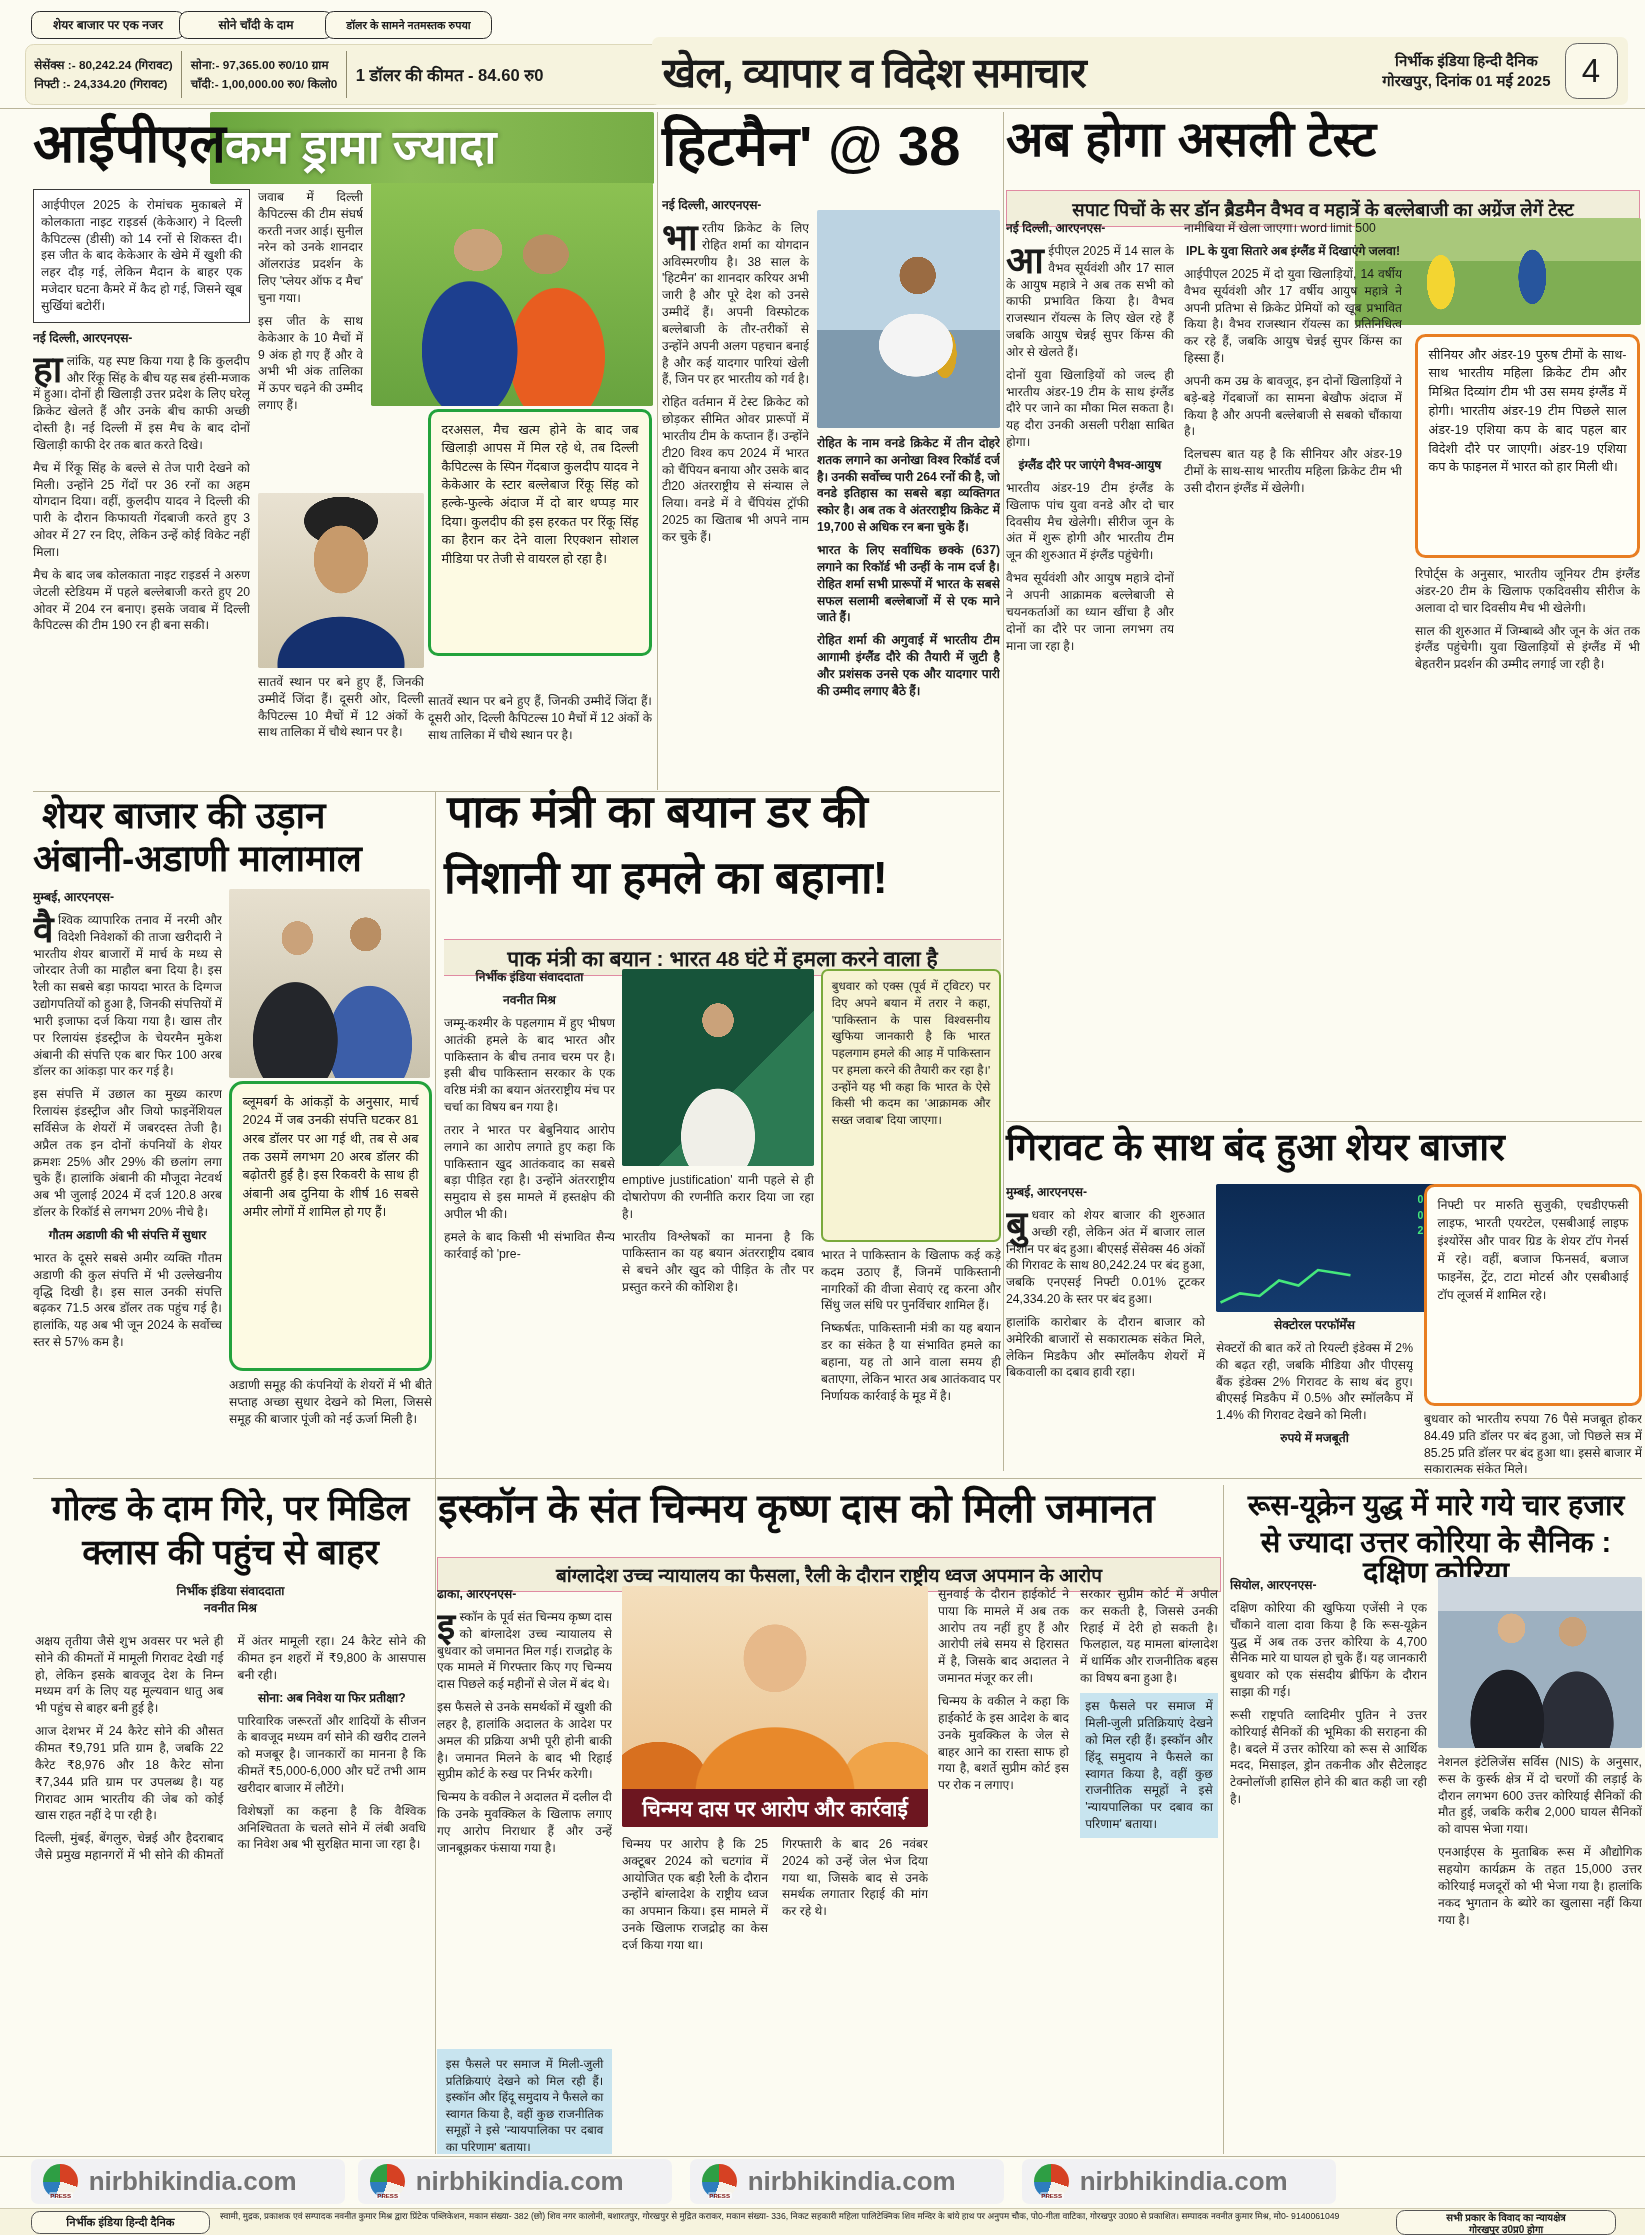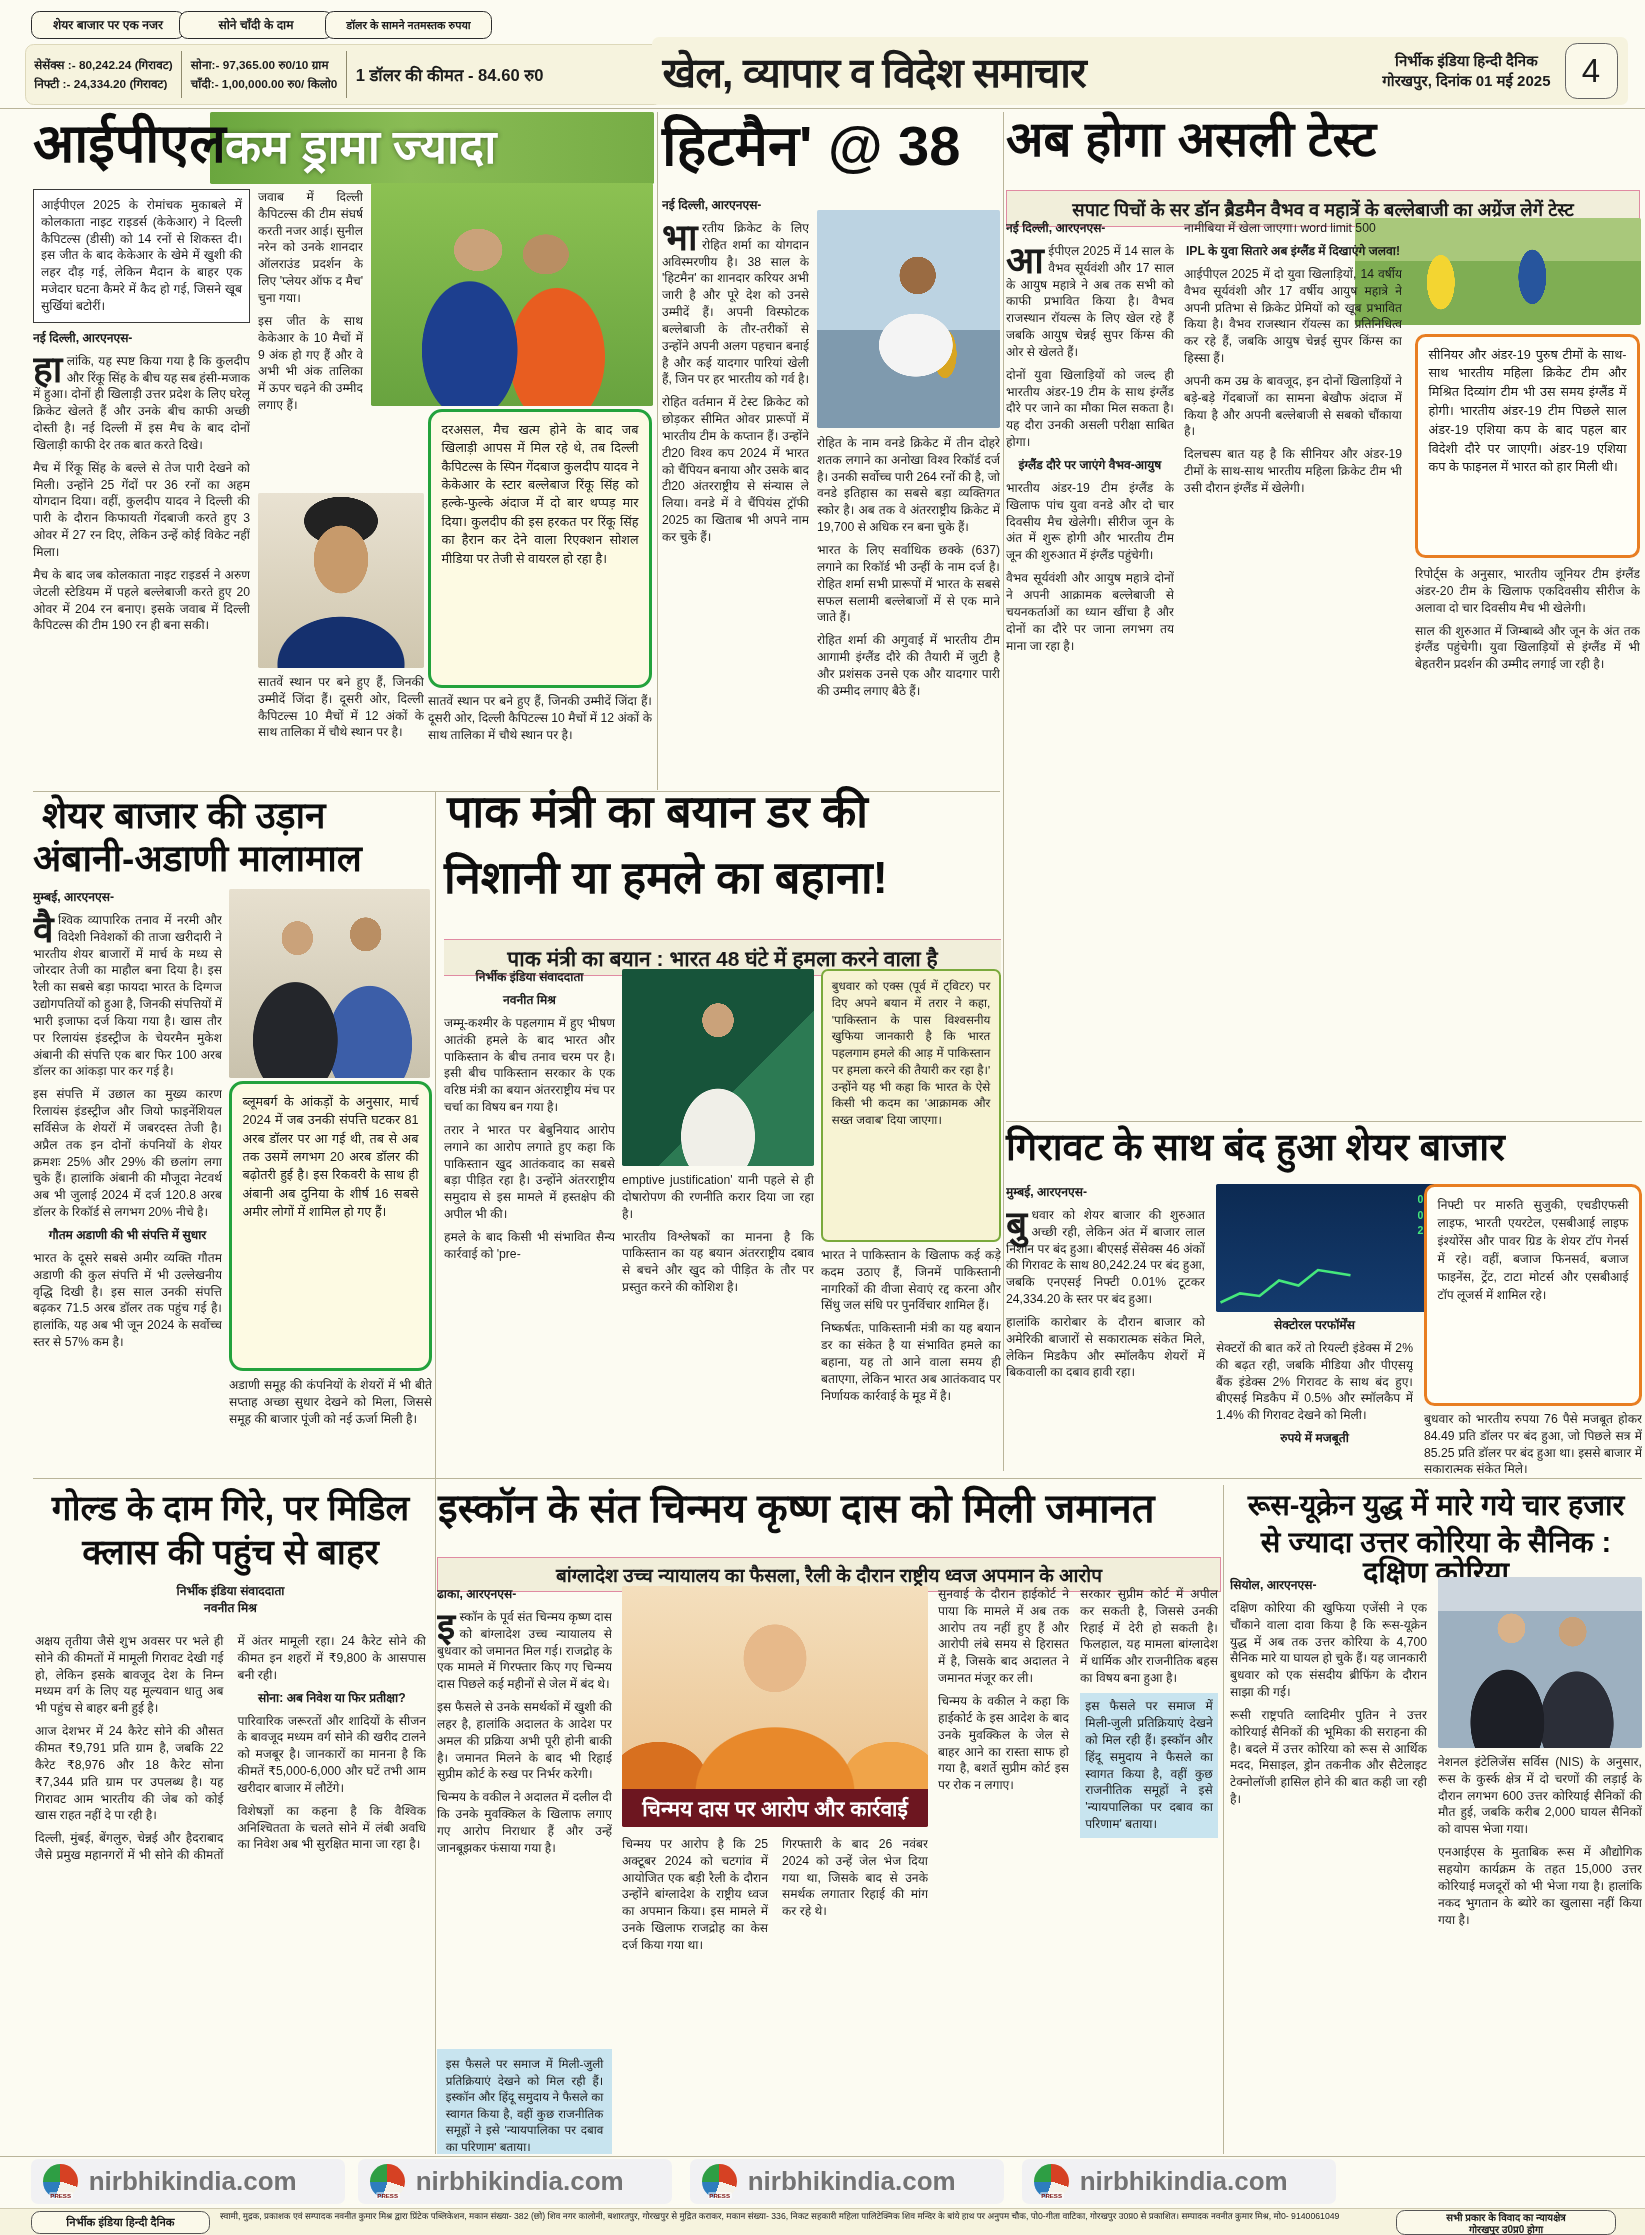--- a/index.html
+++ b/index.html
@@ -154,36 +154,36 @@
   <div class="body-text" style="left:258px;top:189px;width:105px;height:297px;">
     <p>जवाब में दिल्ली कैपिटल्स की टीम संघर्ष करती नजर आई। सुनील नरेन को उनके शानदार ऑलराउंड प्रदर्शन के लिए 'प्लेयर ऑफ द मैच' चुना गया।</p>
     <p>इस जीत के साथ केकेआर के 10 मैचों में 9 अंक हो गए हैं और वे अभी भी अंक तालिका में ऊपर चढ़ने की उम्मीद लगाए हैं।</p>
   </div>
 
   <div class="photo" id="ph-ipl-portrait" style="left:258px;top:493px;width:166px;height:175px;"></div>
   <div class="body-text" style="left:258px;top:674px;width:166px;height:114px;">
     <p>सातवें स्थान पर बने हुए हैं, जिनकी उम्मीदें जिंदा हैं। दूसरी ओर, दिल्ली कैपिटल्स 10 मैचों में 12 अंकों के साथ तालिका में चौथे स्थान पर है।</p>
   </div>
 
-  <div class="green-frame" style="left:428px;top:409px;width:224px;height:279px;">दरअसल, मैच खत्म होने के बाद जब खिलाड़ी आपस में मिल रहे थे, तब दिल्ली कैपिटल्स के स्पिन गेंदबाज कुलदीप यादव ने केकेआर के स्टार बल्लेबाज रिंकू सिंह को हल्के-फुल्के अंदाज में दो बार थप्पड़ मार दिया। कुलदीप की इस हरकत पर रिंकू सिंह का हैरान कर देने वाला रिएक्शन सोशल मीडिया पर तेजी से वायरल हो रहा है।</div>
+  <div class="green-frame" style="left:428px;top:409px;width:224px;height:247px;border-radius:10px;">दरअसल, मैच खत्म होने के बाद जब खिलाड़ी आपस में मिल रहे थे, तब दिल्ली कैपिटल्स के स्पिन गेंदबाज कुलदीप यादव ने केकेआर के स्टार बल्लेबाज रिंकू सिंह को हल्के-फुल्के अंदाज में दो बार थप्पड़ मार दिया। कुलदीप की इस हरकत पर रिंकू सिंह का हैरान कर देने वाला रिएक्शन सोशल मीडिया पर तेजी से वायरल हो रहा है।</div>
   <div class="body-text" style="left:428px;top:693px;width:224px;height:94px;">
     <p>सातवें स्थान पर बने हुए हैं, जिनकी उम्मीदें जिंदा हैं। दूसरी ओर, दिल्ली कैपिटल्स 10 मैचों में 12 अंकों के साथ तालिका में चौथे स्थान पर है।</p>
   </div>
 
   <div class="vr" style="left:657px;top:112px;height:678px;"></div>
 
   <div class="hl" style="left:662px;top:117px;font-size:56px;">हिटमैन' @ 38</div>
   <div class="photo" id="ph-rohit" style="left:817px;top:210px;width:183px;height:218px;"></div>
 
   <div class="body-text" style="left:662px;top:197px;width:147px;height:592px;">
     <p class="dateline">नई दिल्ली, आरएनएस-</p>
     <p><span class="drop">भा</span><span>रतीय क्रिकेट के लिए रोहित शर्मा का योगदान अविस्मरणीय है। 38 साल के 'हिटमैन' का शानदार करियर अभी जारी है और पूरे देश को उनसे उम्मीदें हैं। अपनी विस्फोटक बल्लेबाजी के तौर-तरीकों से उन्होंने अपनी अलग पहचान बनाई है और कई यादगार पारियां खेली हैं, जिन पर हर भारतीय को गर्व है।</span></p>
     <p>रोहित वर्तमान में टेस्ट क्रिकेट को छोड़कर सीमित ओवर प्रारूपों में भारतीय टीम के कप्तान हैं। उन्होंने टी20 विश्व कप 2024 में भारत को चैंपियन बनाया और उसके बाद टी20 अंतरराष्ट्रीय से संन्यास ले लिया। वनडे में वे चैंपियंस ट्रॉफी 2025 का खिताब भी अपने नाम कर चुके हैं।</p>
   </div>
-  <div class="body-text" style="left:817px;top:435px;width:183px;height:355px;">
+  <div class="body-text" style="left:817px;top:435px;width:183px;height:355px;font-weight:bold;">
     <p>रोहित के नाम वनडे क्रिकेट में तीन दोहरे शतक लगाने का अनोखा विश्व रिकॉर्ड दर्ज है। उनकी सर्वोच्च पारी 264 रनों की है, जो वनडे इतिहास का सबसे बड़ा व्यक्तिगत स्कोर है। अब तक वे अंतरराष्ट्रीय क्रिकेट में 19,700 से अधिक रन बना चुके हैं।</p>
     <p>भारत के लिए सर्वाधिक छक्के (637) लगाने का रिकॉर्ड भी उन्हीं के नाम दर्ज है। रोहित शर्मा सभी प्रारूपों में भारत के सबसे सफल सलामी बल्लेबाजों में से एक माने जाते हैं।</p>
     <p>रोहित शर्मा की अगुवाई में भारतीय टीम आगामी इंग्लैंड दौरे की तैयारी में जुटी है और प्रशंसक उनसे एक और यादगार पारी की उम्मीद लगाए बैठे हैं।</p>
   </div>
 
   <div class="vr" style="left:1003px;top:112px;height:1359px;"></div>
 
   <div class="hl" style="left:1006px;top:114px;font-size:49px;">अब होगा असली टेस्ट</div>
   <div class="pink-strip" style="left:1006px;top:175px;width:634px;height:37px;font-size:18.3px;">सपाट पिचों के सर डॉन ब्रैडमैन वैभव व महात्रें के बल्लेबाजी का अग्रेंज लेगें टेस्ट</div>
   <div class="photo" id="ph-asli" style="left:1355px;top:218px;width:286px;height:107px;"></div>

